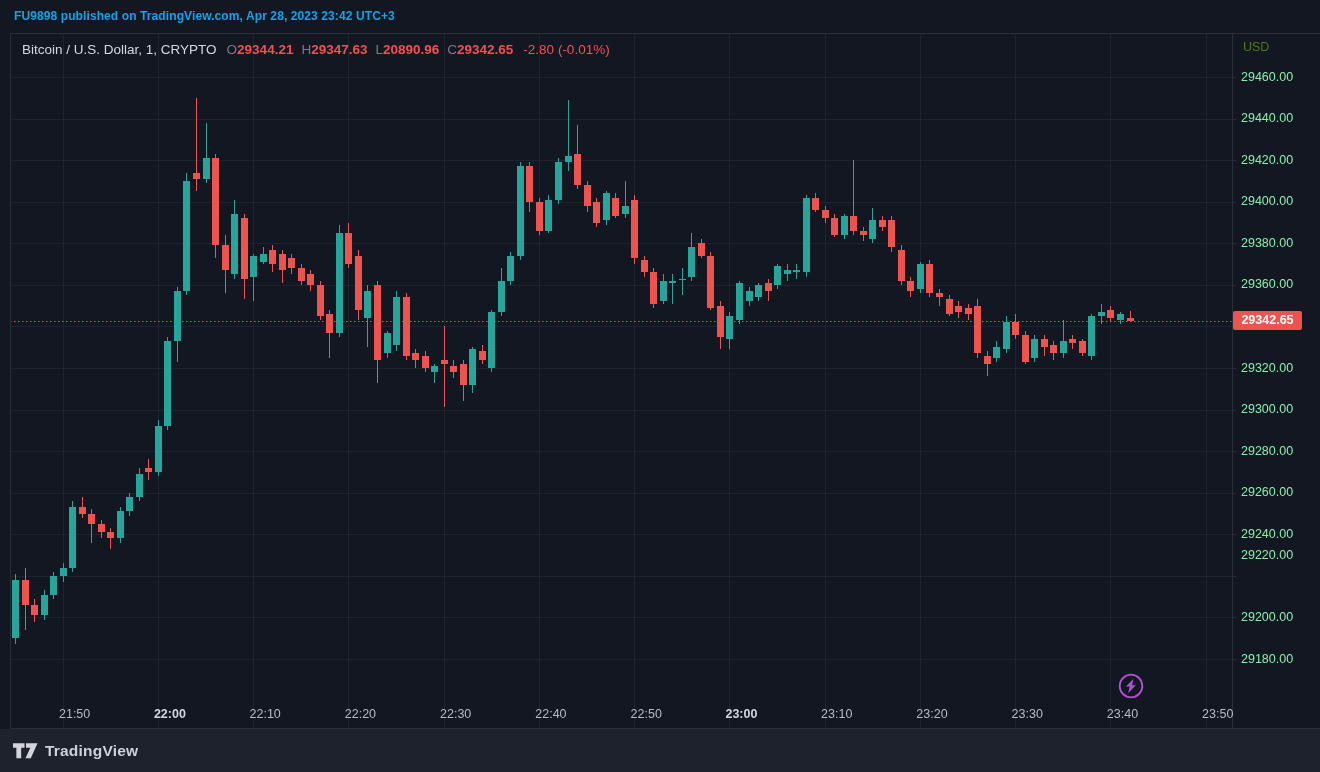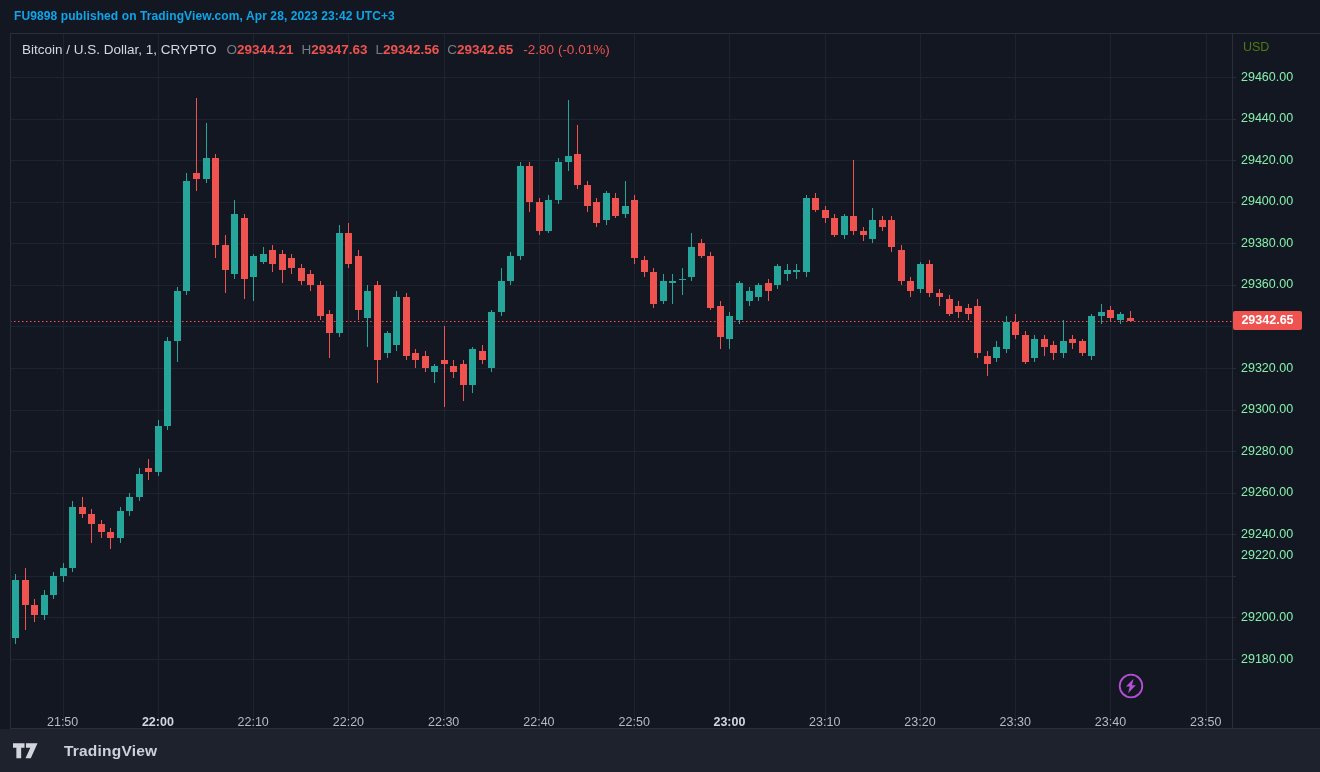--- a/index.html
+++ b/index.html
@@ -12,27 +12,27 @@
   #legend .sym{color:#d5d8e0;margin-right:10px;}
   #legend .grp{margin-right:8px;}
   #legend .k{color:#787b86;}
   #legend .v{color:#ef5350;font-weight:bold;}
   #legend .chg{color:#ef5350;margin-left:2px;}
   #price-axis{position:absolute;left:1232px;top:33px;width:88px;height:695px;}
   .plabel{position:absolute;left:9px;height:15px;line-height:15px;font-size:12.5px;color:#86efac;}
   #usd-label{position:absolute;left:1243px;top:40px;font-size:12.5px;color:#4d7c0f;}
   #price-badge{position:absolute;left:1233px;width:69px;height:19px;line-height:19px;border-radius:2px;
     text-align:center;font-size:12.5px;font-weight:700;color:#fff;}
-  #time-axis{position:absolute;left:0;top:703px;width:1232px;height:25px;margin-top:8px;}
+  #time-axis{position:absolute;left:12px;top:703px;width:1232px;height:25px;}
   .tlabel{position:absolute;top:3px;height:16px;line-height:16px;font-size:12.5px;color:#b6bac3;transform:translateX(-50%);}
   .tlabel.bold{font-weight:700;color:#d3d6dd;}
   #lightning-button{position:absolute;left:1116px;top:671px;width:30px;height:30px;cursor:pointer;}
   #footer-bar{position:absolute;left:0;top:729px;width:1320px;height:43px;background:#1e222d;
     display:flex;align-items:center;}
-  #logo{display:flex;align-items:center;margin-left:13px;cursor:pointer;gap:19px;}
+  #logo{display:flex;align-items:center;margin-left:13px;cursor:pointer;}
   #logo-text{color:#ccd1da;font-size:15.5px;font-weight:700;margin-left:7px;letter-spacing:.2px;}
 </style>
 </head>
 <body>
 
 <div id="stage">
 
   <div id="publish-line">FU9898 published on TradingView.com, Apr 28, 2023 23:42 UTC+3</div>
 
   <svg id="chart-svg" width="1320" height="772">
@@ -561,21 +561,21 @@
         <line x1="10" y1="33.5" x2="1320" y2="33.5" stroke="#2a2e39"></line>
         <line x1="10" y1="728.5" x2="1320" y2="728.5" stroke="#2a2e39"></line>
         <line x1="1232.5" y1="33" x2="1232.5" y2="728" stroke="#2a2e39"></line>
       </g>
     </svg>
 
   <div id="legend">
     <span class="sym">Bitcoin / U.S. Dollar, 1, CRYPTO</span>
     <span class="grp"><span class="k">O</span><span class="v">29344.21</span></span>
     <span class="grp"><span class="k">H</span><span class="v">29347.63</span></span>
-    <span class="grp"><span class="k">L</span><span class="v">29342.56</span></span>
+    <span class="grp"><span class="k">L</span><span class="v">20890.96</span></span>
     <span class="grp"><span class="k">C</span><span class="v">29342.65</span></span>
     <span class="chg">-2.80 (-0.01%)</span>
   </div>
 
   <div id="usd-label">USD</div>
   <div id="price-axis">
       <div class="plabel" style="top: 36.5px;">29460.00</div>
       <div class="plabel" style="top: 78.072px;">29440.00</div>
       <div class="plabel" style="top: 119.644px;">29420.00</div>
       <div class="plabel" style="top: 161.216px;">29400.00</div>

